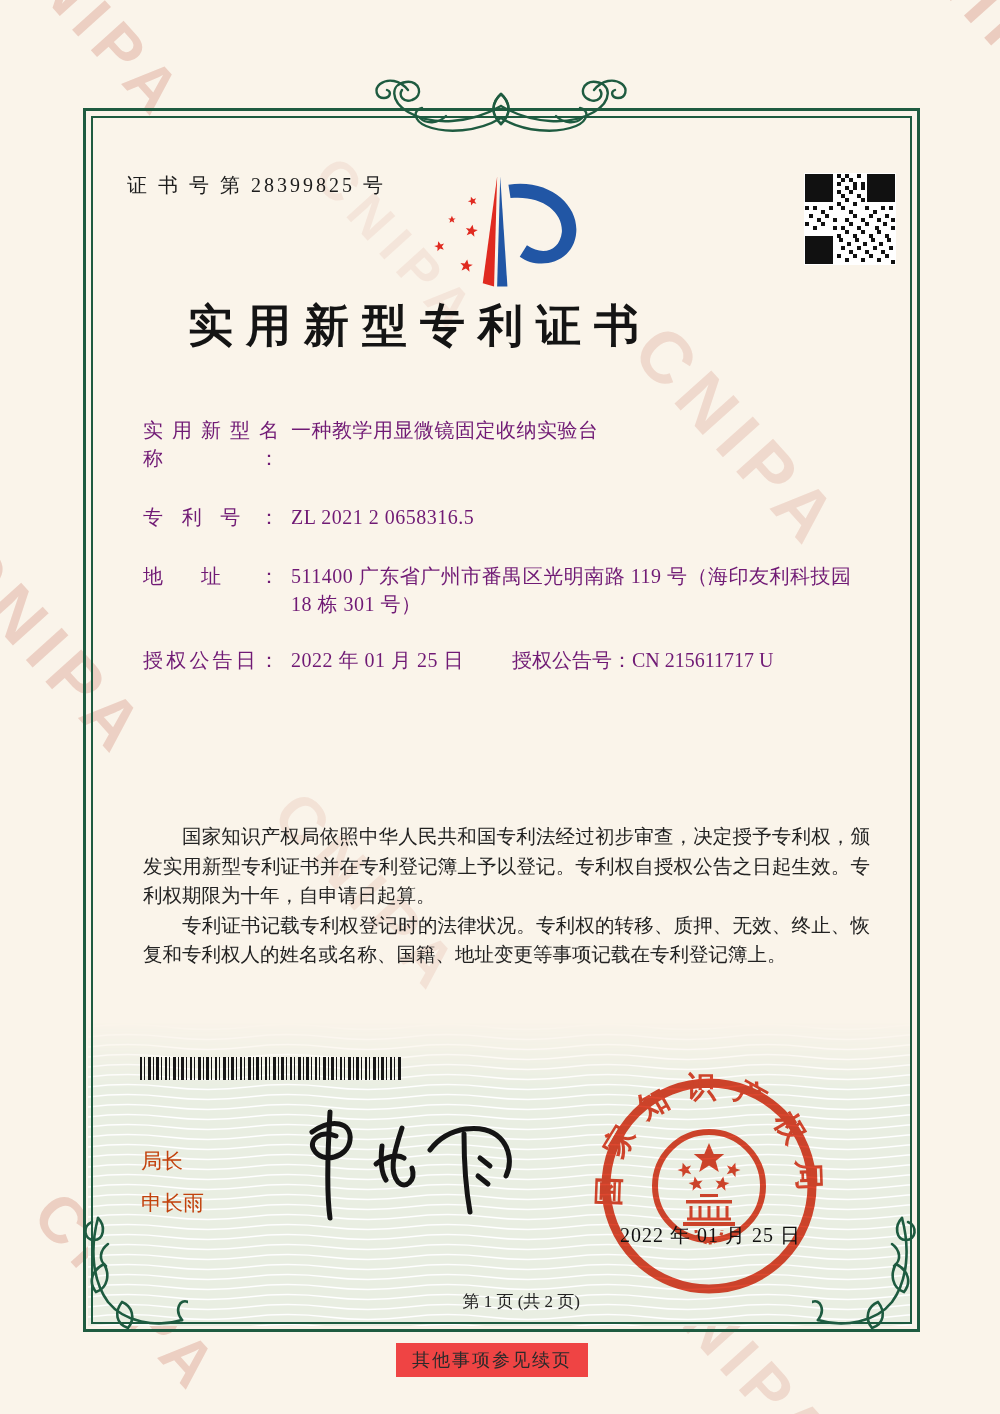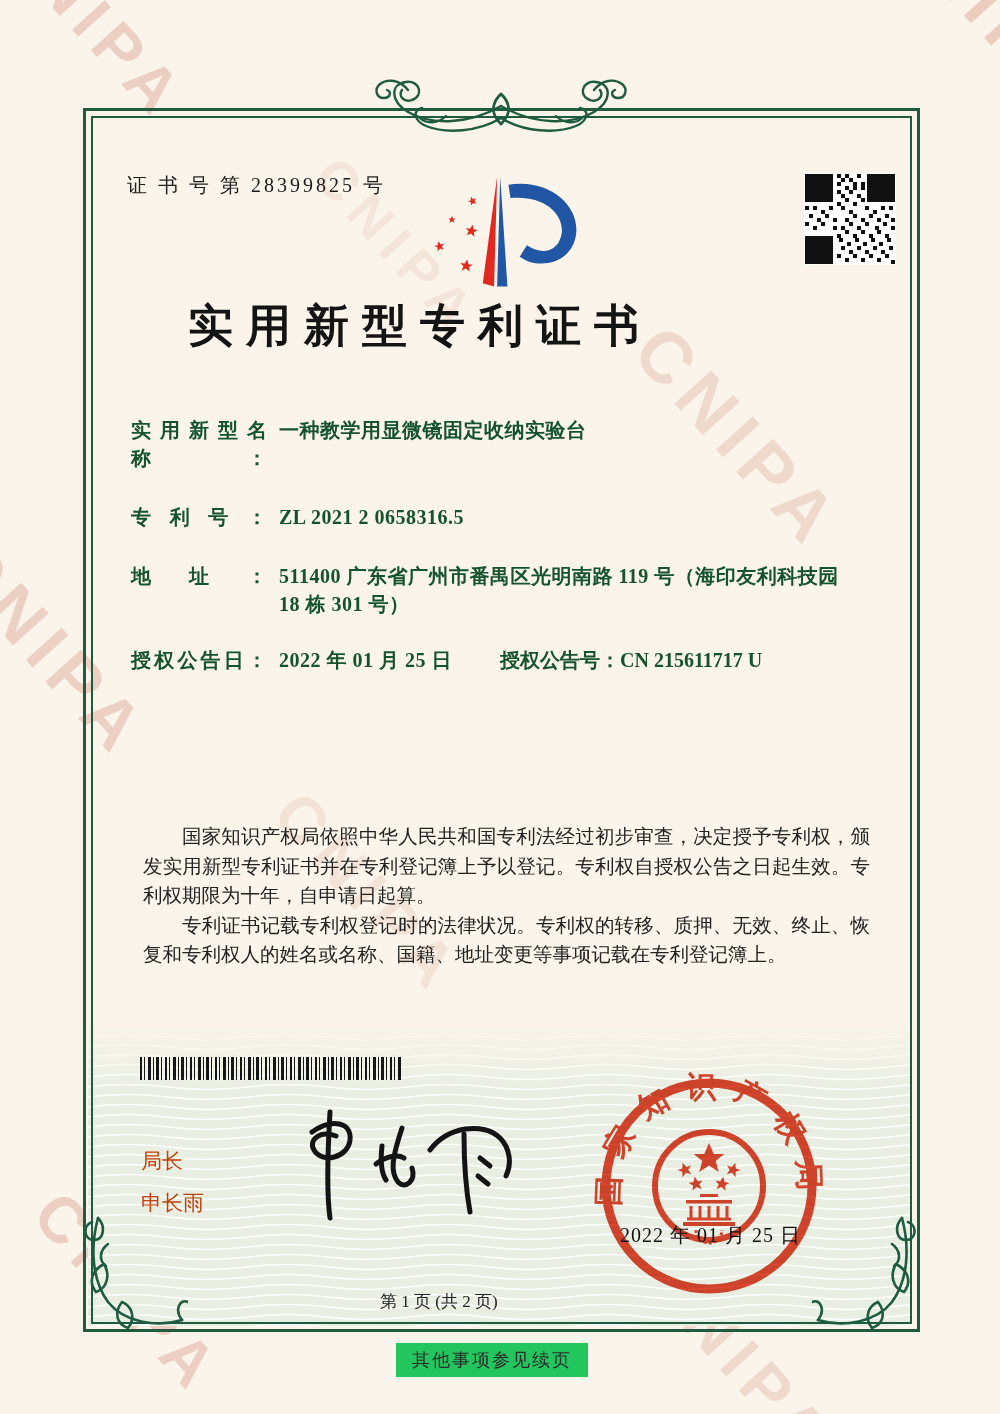--- a/index.html
+++ b/index.html
@@ -26,21 +26,21 @@
 
   
   #cert-no{position:absolute;left:127px;top:172px;font-size:20px;letter-spacing:3px;color:#1c1c1c;}
   #logo{position:absolute;left:418px;top:166px;}
   #qr{position:absolute;left:804px;top:173px;background:#fff;}
 
   #doc-title{position:absolute;left:0;top:296px;width:840px;text-align:center;
       font-size:45px;font-weight:bold;letter-spacing:13px;color:#141414;}
 
   
-  #fields{position:absolute;left:131px;top:416px;width:730px;font-size:20px;color:#14532d;font-weight:bold;}
+  #fields{position:absolute;left:143px;top:416px;width:730px;font-size:20px;color:#701a75;}
   .row{margin-bottom:31px;line-height:28px;}
   .row.addr{margin-bottom:28px;}
   .flabel{display:inline-block;width:136px;text-align:justify;text-align-last:justify;
       vertical-align:top;}
   .fvalue{display:inline-block;vertical-align:top;margin-left:12px;max-width:565px;letter-spacing:.5px;}
   #grant-row{position:relative;height:28px;}
   #grant-right{position:absolute;left:369px;top:0;white-space:nowrap;}
 
   
   #body-text{position:absolute;left:143px;top:822px;width:727px;font-size:19.5px;
@@ -54,23 +54,23 @@
       #161616 13px 14px,transparent 14px 16px,#161616 16px 19px,transparent 19px 21px,
       #161616 21px 22px,transparent 22px 25px);}
 
   #officer{position:absolute;left:141px;top:1140px;font-size:21px;color:#c2410c;line-height:42px;}
   #signature{position:absolute;left:252px;top:1106px;}
 
   #seal{position:absolute;left:594px;top:1071px;mix-blend-mode:multiply;}
   #seal-date{position:absolute;left:620px;top:1222px;width:190px;font-size:20px;color:#101010;
       letter-spacing:1px;white-space:nowrap;}
 
-  #page-no{position:absolute;left:380px;top:1290px;width:200px;text-align:left;
+  #page-no{position:absolute;left:380px;top:1290px;width:200px;text-align:right;
       font-size:17px;color:#232323;}
-  #cont-note{position:absolute;left:396px;top:1343px;background:#22c55e;padding:5px 16px;
+  #cont-note{position:absolute;left:396px;top:1343px;background:#ef4444;padding:5px 16px;
       font-size:18px;color:#2a2a2a;letter-spacing:2px;}
 </style>
 </head>
 <body>
 
 <div id="page">
 
   <span class="wm" style="left:-30px;top:-18px;font-size:64px;opacity:.42;">CNIPA</span>
   <span class="wm" style="left:852px;top:-38px;font-size:72px;opacity:.45;">CNIPA</span>
   <span class="wm" style="left:290px;top:214px;font-size:54px;opacity:.16;">CNIPA</span>

